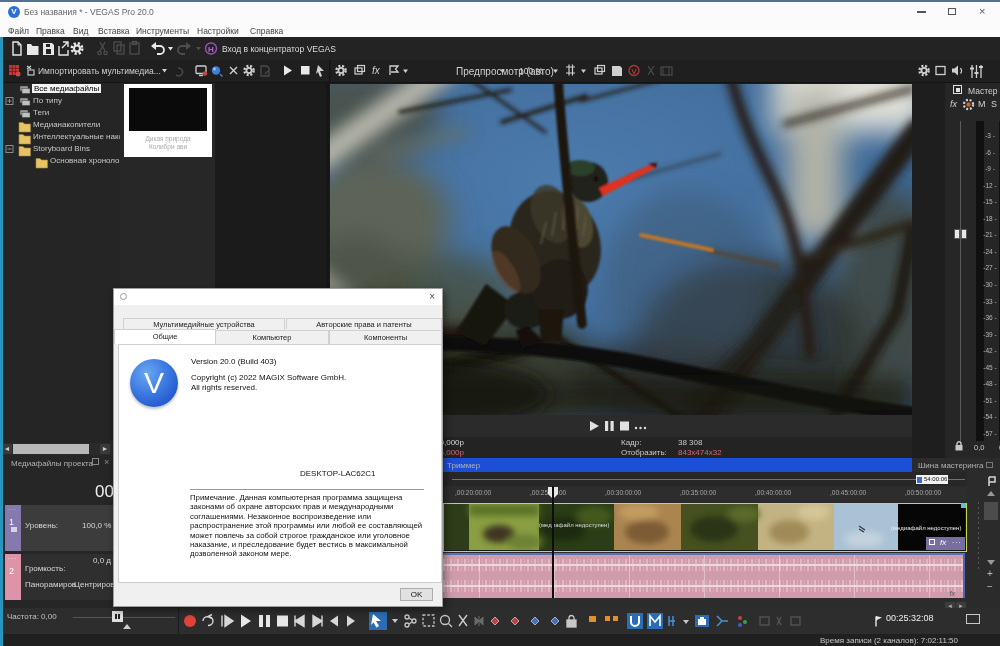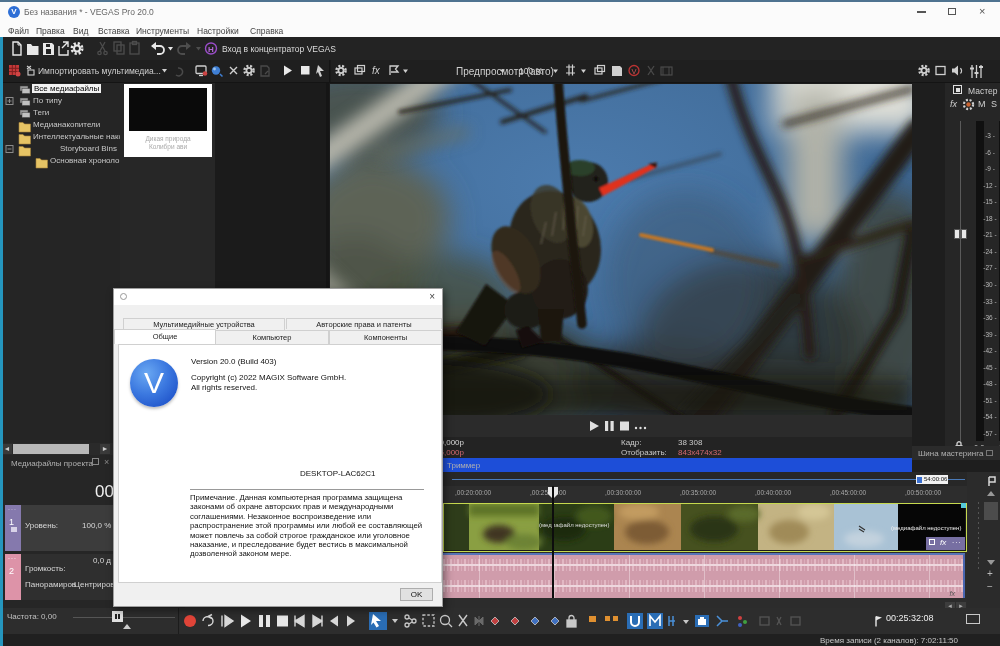--- a/index.html
+++ b/index.html
@@ -173,21 +173,21 @@
       <path d="M19 51.5 h4 l1.5 1.5 h6 v8 h-11.5 z"></path>
       <path d="M19 63.5 h4 l1.5 1.5 h6 v8 h-11.5 z"></path>
       <path d="M36 75.5 h4 l1.5 1.5 h6 v8 h-11.5 z"></path>
     </g>
   </svg>
   <span class="abs" style="left:32px;top:1px;font-size:8px;color:#000;background:#f2f2f2;padding:0 2px;">Все медиафайлы</span>
   <span class="abs" style="left:33px;top:13px;font-size:8px;color:#c8c8c8;">По типу</span>
   <span class="abs" style="left:33px;top:25px;font-size:8px;color:#c8c8c8;">Теги</span>
   <span class="abs" style="left:33px;top:37px;font-size:8px;color:#c8c8c8;">Медианакопители</span>
   <span class="abs" style="left:33px;top:49px;font-size:8px;color:#c8c8c8;white-space:nowrap;">Интеллектуальные нако</span>
-  <span class="abs" style="left:33px;top:61px;font-size:8px;color:#c8c8c8;margin-left:27px;">Storyboard Bins</span>
+  <span class="abs" style="left:33px;top:61px;font-size:8px;color:#c8c8c8;">Storyboard Bins</span>
   <span class="abs" style="left:50px;top:73px;font-size:8px;color:#c8c8c8;white-space:nowrap;">Основная хронологи</span>
 </div>
 <div class="abs" style="left:120px;top:83px;width:95px;height:360px;background:#272727;" id="thumbs">
   <div class="abs" style="left:4px;top:1px;width:88px;height:73px;background:#fff;"></div>
   <div class="abs" style="left:9px;top:5px;width:78px;height:43px;background:#0a0a0a;"></div>
   <div class="abs" style="left:9px;top:52px;width:78px;height:16px;font-size:6.5px;color:#aaa;text-align:center;line-height:8px;">Дикая природа<br>Колибри ави</div>
 </div>
 
 <div class="abs" style="left:215px;top:83px;width:697px;height:375px;background:#1b1b1b;" id="preview">
   <div class="abs" style="left:111px;top:0;width:3px;height:375px;background:#151515;"></div>
@@ -369,21 +369,21 @@
   <div class="abs" style="left:100px;top:1px;width:10px;height:10px;background:#3a3a3a;color:#ccc;font-size:7px;text-align:center;line-height:10px;">►</div>
 </div>
 <div class="abs" style="left:0;top:455px;width:215px;height:17px;background:#262626;">
   <span class="abs" style="left:11px;top:4px;font-size:8px;color:#b0b0b0;">Медиафайлы проекта</span>
   <span class="abs" style="left:92px;top:3px;width:7px;height:7px;border:1px solid #888;"></span>
   <span class="abs" style="left:104px;top:2px;color:#888;font-size:9px;">×</span>
 </div>
 <div class="abs" style="left:215px;top:458px;width:697px;height:14px;background:#1d4ed8;">
   <span class="abs" style="left:232px;top:3px;font-size:8px;color:#b0b0b0;">Триммер</span>
 </div>
-<div class="abs" style="left:912px;top:446px;width:88px;height:14px;background:#2b2b2b;">
+<div class="abs" style="left:912px;top:458px;width:88px;height:14px;background:#2b2b2b;">
   <span class="abs" style="left:6px;top:3px;font-size:8px;color:#b0b0b0;">Шина мастеринга</span>
   <span class="abs" style="left:74px;top:4px;width:7px;height:6px;border:1px solid #777;"></span>
 </div>
 
 <div class="abs" style="left:0;top:472px;width:185px;height:136px;background:#262626;" id="trackhead">
   <div class="abs" style="left:95px;top:10px;font-size:17px;color:#f0f0f0;white-space:nowrap;">00:25:32:08</div>
 
   <div class="abs" style="left:6px;top:33px;width:150px;height:46px;background:#3c3c3c;"></div>
   <div class="abs" style="left:5px;top:33px;width:16px;height:46px;background:#8579ad;">
     <span class="abs" style="left:3px;top:-1px;color:#cfc8df;font-size:7px;letter-spacing:1px;">...</span>

